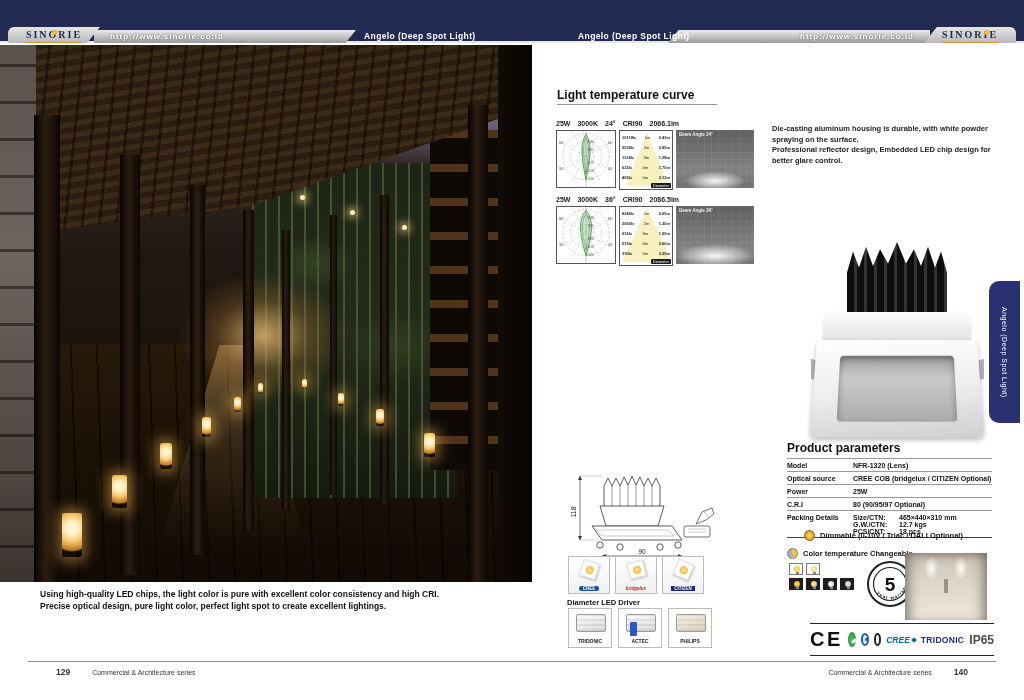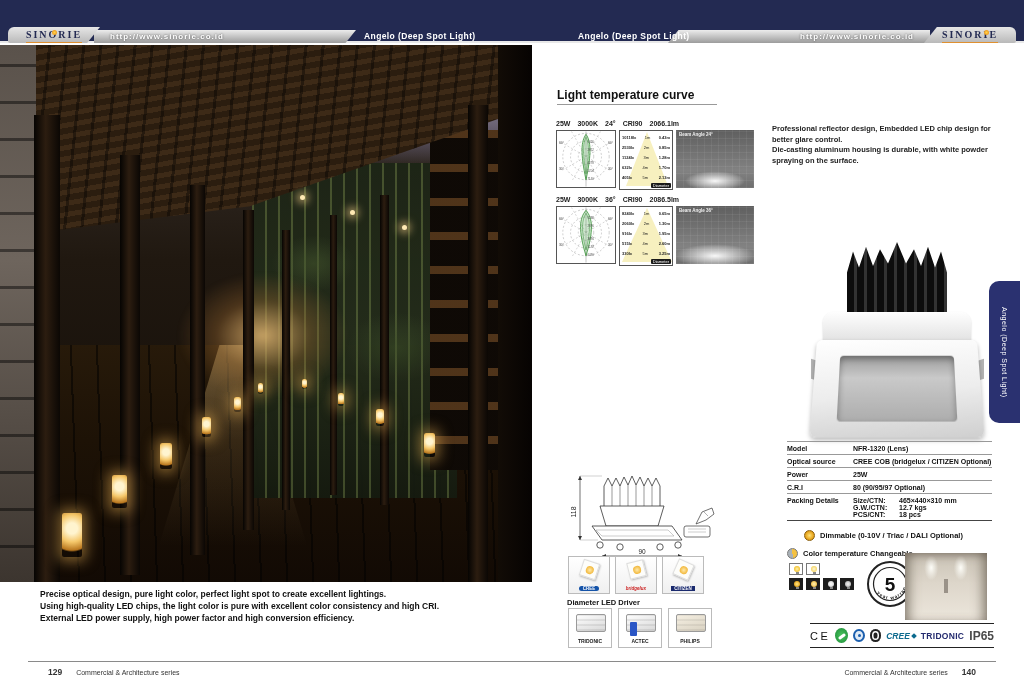--- a/index.html
+++ b/index.html
@@ -52,21 +52,21 @@
   .ph-fg-col { position:absolute; left:498px; top:0; width:34px; height:537px; background:linear-gradient(90deg,#120c06,#060302); }
   .lan { position:absolute; border-radius:2px;
     background:radial-gradient(circle at 50% 35%,#fff4cf 0 18%,#f5c76a 45%,#b9771f 72%,rgba(0,0,0,0) 78%);
     box-shadow:0 0 14px 4px rgba(250,190,90,.5); }
   .ph-spot { position:absolute; width:5px; height:5px; border-radius:50%; background:#ffe9b4; box-shadow:0 0 8px 3px rgba(255,215,140,.7); }
 
   
   .ldesc { position:absolute; left:40px; top:588px; width:450px; font-size:8.5px; line-height:12px; color:#111; font-weight:bold; }
   .foot-rule { position:absolute; left:28px; top:661px; width:968px; height:1px; background:#8a8a8a; }
   .foot { position:absolute; top:667px; font-size:7px; color:#333; }
-  .foot b { font-size:8.5px; margin:0 12px; }
+  .foot b { font-size:8.5px; margin:0 20px; }
   .foot-l { left:36px; } .foot-r { right:36px; text-align:right; }
 
   
   .sec-title { position:absolute; left:557px; top:88px; font-size:12px; font-weight:bold; color:#111; }
   .sec-rule { position:absolute; left:557px; top:104px; width:160px; height:1px; background:#999; }
 
   .curve-row { position:absolute; left:556px; width:235px; }
   .cr-1 { top:120px; } .cr-2 { top:196px; }
   .spec { display:flex; gap:7px; font-size:7px; font-weight:bold; color:#222; margin-bottom:3px; }
   .diag-row { display:flex; gap:3px; align-items:flex-start; }
@@ -132,21 +132,21 @@
   .room { position:absolute; left:905px; top:553px; width:82px; height:67px;
     background:radial-gradient(10px 18px at 32% 22%,rgba(255,255,250,.95),rgba(0,0,0,0) 70%),
       radial-gradient(10px 18px at 68% 22%,rgba(255,255,250,.95),rgba(0,0,0,0) 70%),
       linear-gradient(180deg,#c9c2b5,#ddd6ca 45%,#ece6dc);
     box-shadow:inset 10px 0 12px -6px rgba(95,85,72,.7), inset -10px 0 12px -6px rgba(95,85,72,.7), inset 0 8px 10px -6px rgba(95,85,72,.55); }
   .room-fig { position:absolute; left:39px; top:26px; width:4px; height:14px; background:#9a9288; filter:blur(.5px); }
 
   
   .certs { position:absolute; left:810px; top:623px; width:184px; border-top:1.5px solid #222; border-bottom:1.5px solid #222;
     padding:4px 0; display:flex; align-items:center; justify-content:center; gap:5px; }
-  .ce-mark { font-size:11px; font-weight:normal; letter-spacing:2.5px; color:#111; }
+  .ce-mark { font-size:20px; font-weight:bold; letter-spacing:2.5px; color:#111; }
   .ic-green { width:15px; height:15px; border-radius:50%; background:radial-gradient(#49c45e,#1d8a37); position:relative; }
   .ic-green::after { content:""; position:absolute; left:3px; top:7px; width:8px; height:3px; background:#fff; transform:rotate(-35deg); border-radius:2px; }
   .ic-blue { width:13px; height:13px; border-radius:50%; border:2.5px solid #1c5fae; background:#dfeaf6; position:relative; }
   .ic-blue::after { content:""; position:absolute; left:2.5px; top:2.5px; width:3px; height:3px; border-radius:50%; background:#1c5fae; }
   .ic-black { width:13px; height:13px; border-radius:50%; background:#222; box-shadow:inset 0 0 0 2px #222, inset 0 0 0 3.5px #fff; }
   .cree-mark { font-size:8.5px; font-weight:bold; font-style:italic; color:#0c6a8e; position:relative; padding-right:6px; }
   .cree-mark::after { content:""; position:absolute; right:0; top:3px; width:4px; height:4px; background:#0c6a8e; transform:rotate(45deg); }
   .trid-mark { font-size:8.5px; font-weight:bold; color:#232a6e; letter-spacing:.3px; }
   .ip-mark { font-size:12px; font-weight:bold; color:#4a4a4a; }
 
@@ -228,23 +228,22 @@
     <div class="lan" style="left:302px;top:334px;width:5px;height:10px"></div>
     <div class="lan" style="left:338px;top:348px;width:6px;height:13px"></div>
     <div class="lan" style="left:376px;top:364px;width:8px;height:17px"></div>
     <div class="lan" style="left:424px;top:388px;width:11px;height:24px"></div>
     <div class="ph-spot" style="left:300px;top:150px"></div>
     <div class="ph-spot" style="left:350px;top:165px"></div>
     <div class="ph-spot" style="left:402px;top:180px"></div>
   </div>
 
   <div class="ldesc">
+    <div>Using high-quality LED chips, the light color is pure with excellent color consistency and high CRI.</div>
     <div>Precise optical design, pure light color, perfect light spot to create excellent lightings.</div>
-    <div>Using high-quality LED chips, the light color is pure with excellent color consistency and high CRI.</div>
-    <div>External LED power supply, high power factor and high conversion efficiency.</div>
   </div>
 
   <div class="foot-rule"></div>
   <div class="foot foot-l">
     <b>129</b>
     <span>Commercial &amp; Architecture series</span>
   </div>
   <div class="foot foot-r">
     <span>Commercial &amp; Architecture series</span>
     <b>140</b>
@@ -377,39 +376,40 @@
           </div>
         <div class="cone-ftr">Diameter</div>
       </div>
       <div class="beam" style="background:radial-gradient(52px 15px at 50% 86%,rgba(255,255,255,.95),rgba(255,255,255,.3) 55%,rgba(0,0,0,0) 78%),repeating-linear-gradient(0deg,rgba(255,255,255,.06) 0 1px,rgba(0,0,0,0) 1px 7px),repeating-linear-gradient(90deg,rgba(255,255,255,.06) 0 1px,rgba(0,0,0,0) 1px 7px),linear-gradient(180deg,#5f5f5f,#828282 70%,#6e6e6e)">
         <div class="beam-lbl">Beam Angle  36°</div>
       </div>
     </div>
   </div>
 
   <div class="intro">
+    <div>Die-casting aluminum housing is durable, with white powder spraying on the surface.</div>
     <div>Professional reflector design, Embedded LED chip design for better glare control.</div>
-    <div>Die-casting aluminum housing is durable, with white powder spraying on the surface.</div>
   </div>
 
   <div class="prod">
     <div class="prod-fins"></div>
     <div class="prod-trim"></div>
     <div class="prod-clip pc-l"></div>
     <div class="prod-clip pc-r"></div>
     <div class="prod-bezel">
       <div class="prod-recess"></div>
     </div>
   </div>
 
   <div class="side-tab">
     <span>Angelo (Deep Spot Light)</span>
   </div>
 
   <div class="params">
+    <div class="params-title">Product parameters</div>
     <div class="prow">
       <span class="plabel">Model</span>
       <span class="pvalue">NFR-1320  (Lens)</span>
     </div>
     <div class="prow">
       <span class="plabel">Optical source</span>
       <span class="pvalue">CREE COB (bridgelux / CITIZEN Optional)</span>
     </div>
     <div class="prow">
       <span class="plabel">Power</span>

